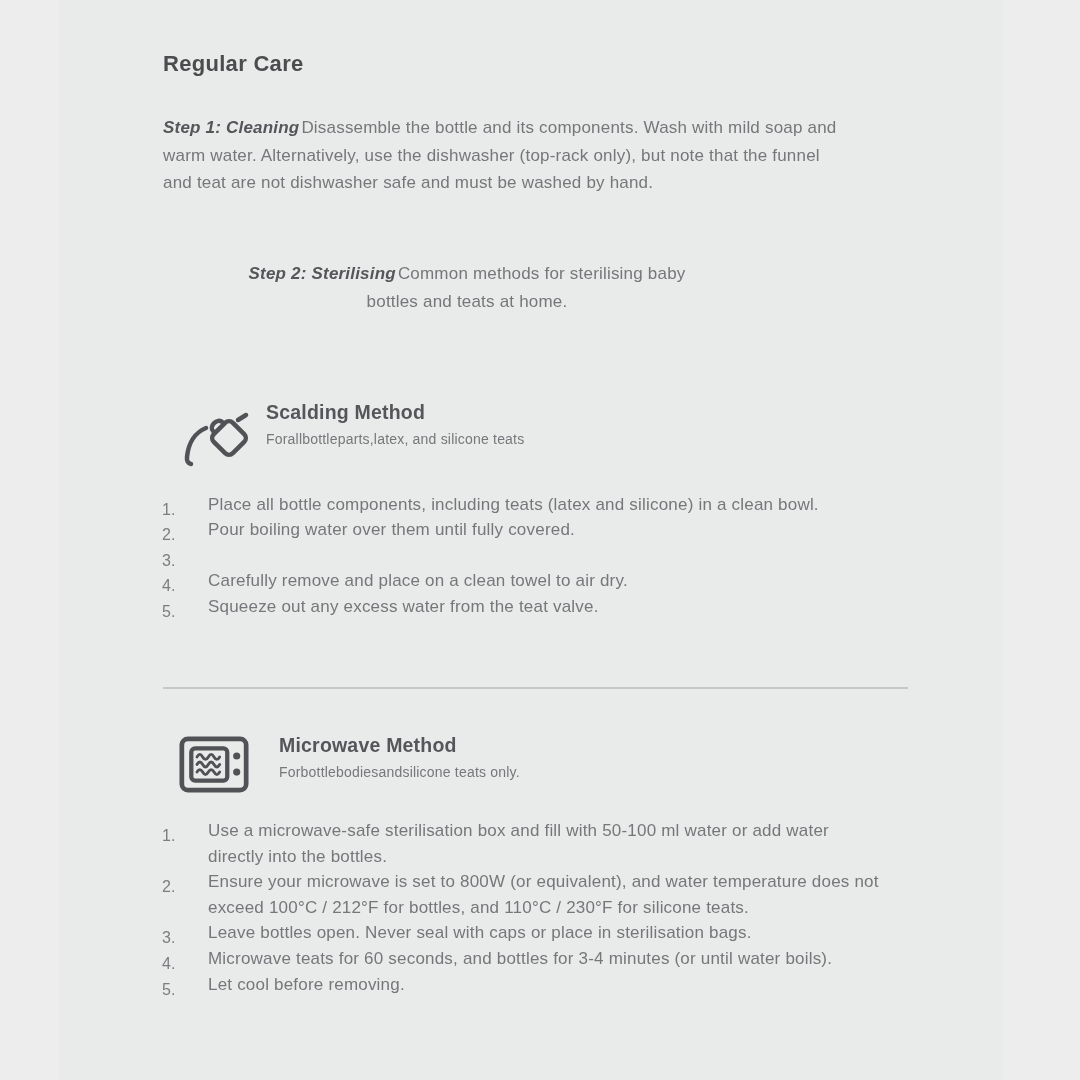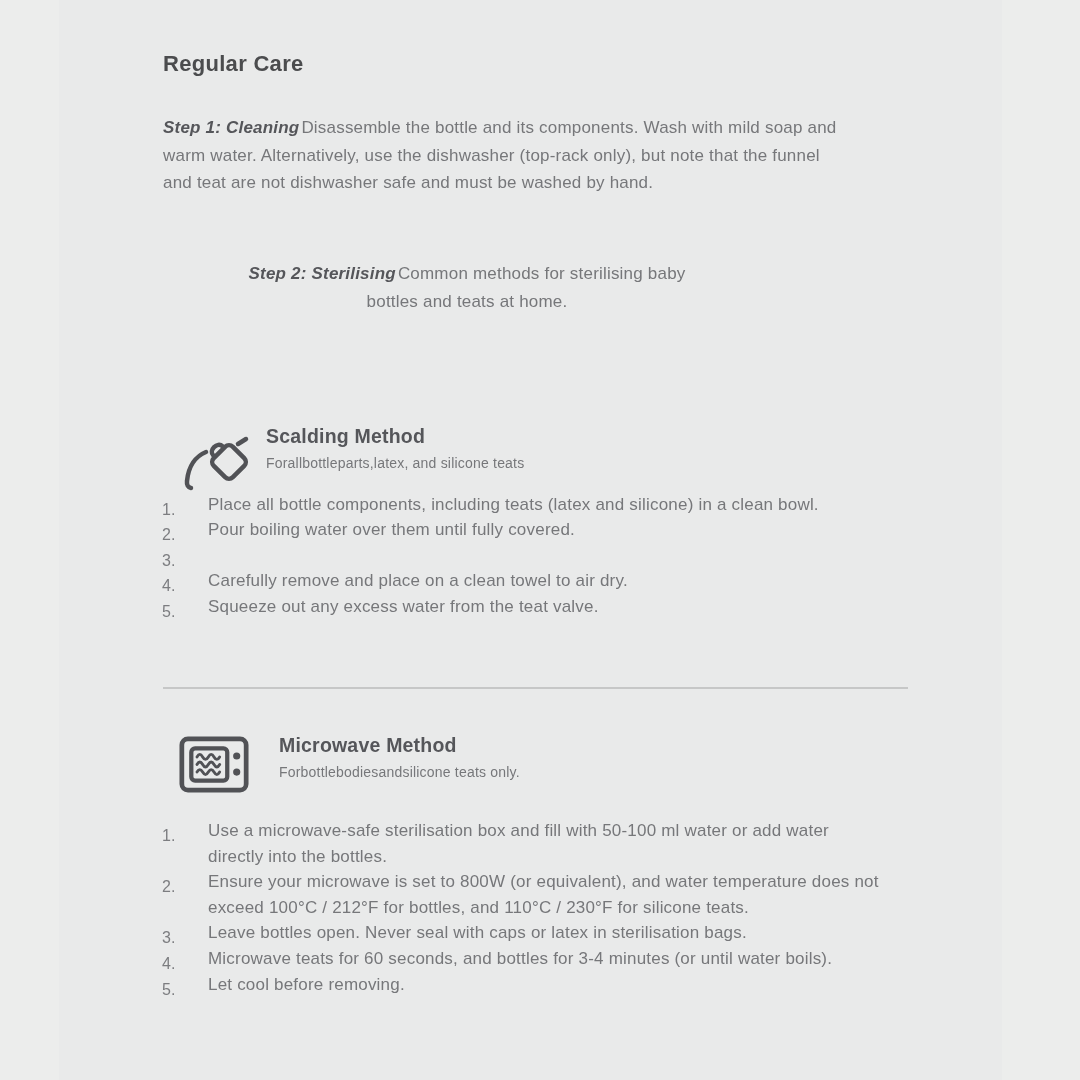--- a/index.html
+++ b/index.html
@@ -34,21 +34,21 @@
     font-size:17px;line-height:27.5px;color:var(--body);
     letter-spacing:.2px;
   }
   .p1{left:163px;top:114px;width:840px;}
   .p2{left:157px;top:260px;width:620px;text-align:center;}
   .plabel{font-weight:700;color:var(--label);margin-right:2px;font-style:italic;}
   .ptext{white-space:pre-line;}
   .method{
     position:absolute;display:flex;align-items:flex-start;
   }
-  .m1{left:176px;top:398px;margin-top:24px;}
+  .m1{left:176px;top:398px;}
   .m2{left:179px;top:733px;}
   .icon-box{flex:none;}
   .m1 .icon-box{width:76px;height:72px;}
   .m2 .icon-box{width:70px;height:57px;margin-top:3px;}
   .icon-box svg{display:block;width:100%;height:100%;}
   .mtext{margin-left:14px;padding-top:3px;}
   .m2 .mtext{padding-top:1px;margin-left:30px;}
   .mtitle{font-size:19.5px;font-weight:700;color:var(--label);letter-spacing:.2px;}
   .msub{font-size:14px;color:var(--body);margin-top:7px;letter-spacing:.2px;}
   .steps{position:absolute;}
@@ -156,21 +156,21 @@
       <span class="text">Use a microwave-safe sterilisation box and fill with 50-100 ml water or add water
 directly into the bottles.</span>
     </div>
   <div class="step-item">
       <span class="num">2.</span>
       <span class="text">Ensure your microwave is set to 800W (or equivalent), and water temperature does not
 exceed 100°C / 212°F for bottles, and 110°C / 230°F for silicone teats.</span>
     </div>
   <div class="step-item">
       <span class="num">3.</span>
-      <span class="text">Leave bottles open. Never seal with caps or latex in sterilisation bags.</span>
+      <span class="text">Leave bottles open. Never seal with caps or place in sterilisation bags.</span>
     </div>
   <div class="step-item">
       <span class="num">4.</span>
       <span class="text">Microwave teats for 60 seconds, and bottles for 3-4 minutes (or until water boils).</span>
     </div>
   <div class="step-item">
       <span class="num">5.</span>
       <span class="text">Let cool before removing.</span>
     </div>
 </div>

